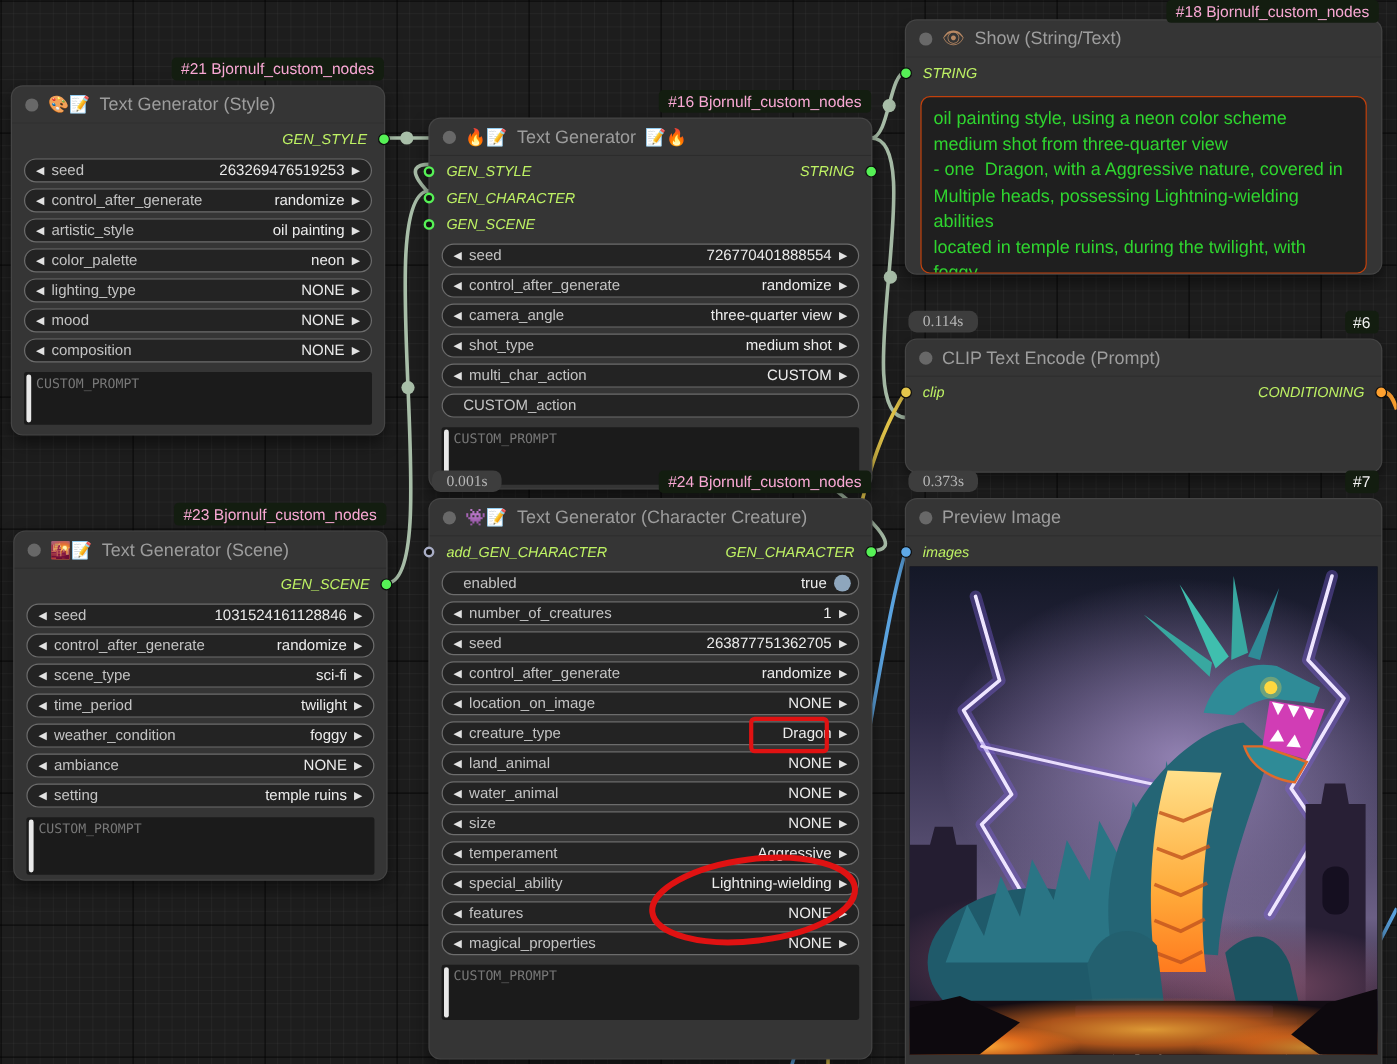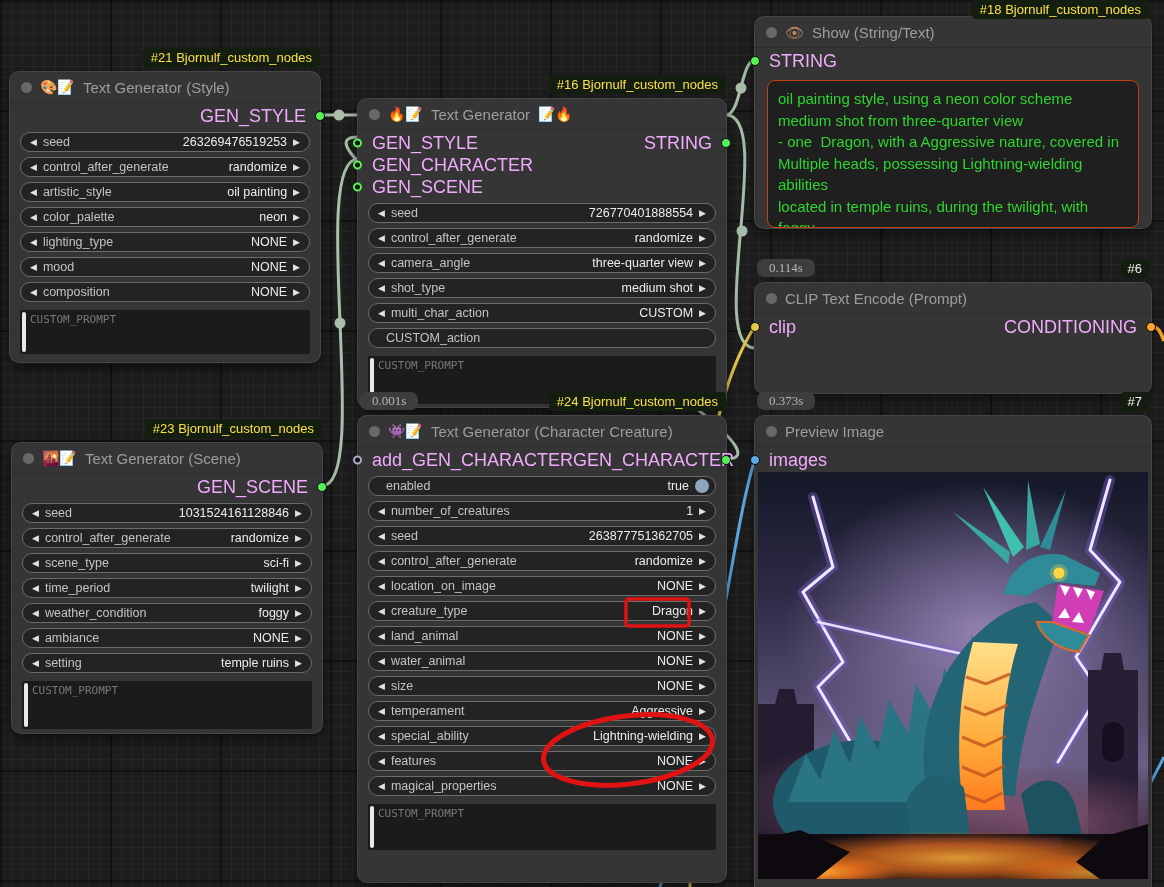--- a/index.html
+++ b/index.html
@@ -14,21 +14,21 @@
     background-size:110px 110px,110px 110px,11px 11px,11px 11px;}
   #wires{position:absolute;left:0;top:0;z-index:1;pointer-events:none;}
   #annotations{position:absolute;left:0;top:0;z-index:10;pointer-events:none;}
   .node{position:absolute;z-index:2;background:#353535;border-radius:9px;
     box-shadow:0 0 0 1px #454545,0 6px 14px rgba(0,0,0,.55);}
   .ntitle{height:30px;display:flex;align-items:center;gap:8px;padding:0 11px;
     color:#9d9d9d;font-size:15px;border-bottom:1px solid #2c2c2c;border-radius:9px 9px 0 0;}
   .cdot{width:11px;height:11px;border-radius:50%;background:#686868;flex:none;}
   .nicon{font-size:14px;line-height:1;}
   .io-row{position:relative;height:22px;display:flex;align-items:center;
-    padding:0 14px;font-size:18px;color:#f0abfc;}
+    padding:0 14px;font-size:12px;color:#bef264;font-style:italic;}
   .io-row.first{margin-top:2px;}
   .io-out{margin-left:auto;}
   .pin{position:absolute;top:50%;transform:translateY(-50%);width:10px;height:10px;
     border-radius:50%;box-sizing:border-box;}
   .pin.in{left:-5px;}  .pin.out{right:-5px;}
   .pin.solid-green{background:#56f156;border:1px solid #0c0c0c;}
   .pin.ring-green{width:9px;height:9px;background:#121212;border:2.5px solid #56f156;}
   .pin.ring-gray{width:9px;height:9px;background:#121212;border:2.5px solid #a9aec6;}
   .pin.solid-yellow{background:#e5c74b;border:1px solid #0c0c0c;}
   .pin.solid-orange{background:#ffa12f;border:1px solid #0c0c0c;}
@@ -38,21 +38,21 @@
     font-size:12.5px;color:#c3c3c3;box-sizing:border-box;}
   .widget .wvalue{margin-left:auto;color:#ececec;}
   .widget .arr{font-size:9px;color:#e2e2e2;flex:none;line-height:1;}
   .widget.noarr{padding-left:17px;}
   .toggle{width:14px;height:14px;border-radius:50%;flex:none;margin-right:-3px;}
   .toggle.on{background:#8ea6bd;}  .toggle.off{background:#5c6368;}
   .ta{position:relative;margin:8px 10px 0;background:#1b1b1b;border-radius:2px;
     color:#787878;font-family:"DejaVu Sans Mono",monospace;font-size:11px;
     padding:3px 6px 3px 10px;box-sizing:border-box;}
   .ta .bar{position:absolute;left:2px;top:2px;bottom:2px;width:4px;background:#e9e9e9;border-radius:2px;}
-  .badge-name{position:absolute;top:-24px;right:0;background:#131d10;color:#fde047;
+  .badge-name{position:absolute;top:-24px;right:0;background:#131d10;color:#f9a8d4;
     font-size:13px;padding:2px 8px;border-radius:4px;white-space:nowrap;}
   .badge-name.abs18{top:-17px;right:2px;}
   .badge-time{position:absolute;top:-24px;left:2px;background:#3d3d3d;color:#b6b6b6;
     font-family:"Liberation Serif",serif;font-size:13px;padding:1px 12px;border-radius:7px;}
   .badge-id{position:absolute;top:-24px;right:2px;background:#131d10;color:#f2f2f2;
     font-size:13px;padding:2px 7px;border-radius:4px;}
   .showbox{margin:8px 12px 0;height:132px;background:#1f1f1f;border:1px solid #c2410c;
     border-radius:8px;padding:7px 10px;color:#2fd42f;font-size:15px;line-height:21.5px;
     white-space:pre-wrap;overflow:hidden;box-sizing:content-box;}
   .imgwrap{position:absolute;left:3px;right:3px;top:56px;height:407px;overflow:hidden;background:#0c0e18;}

